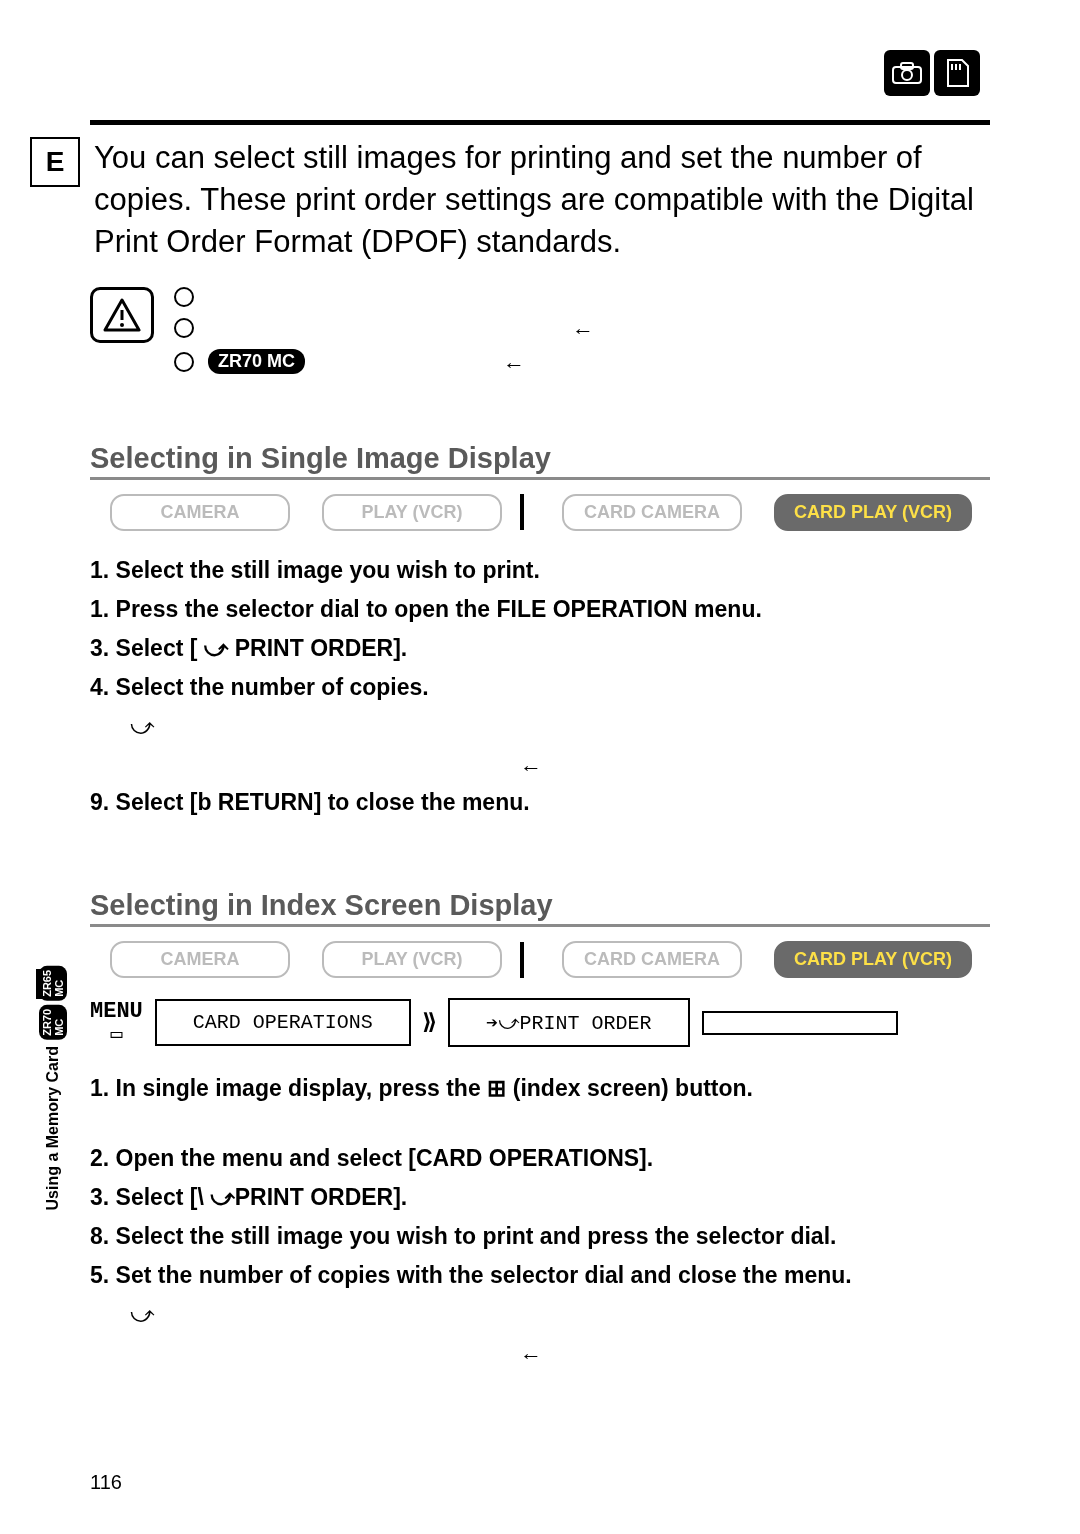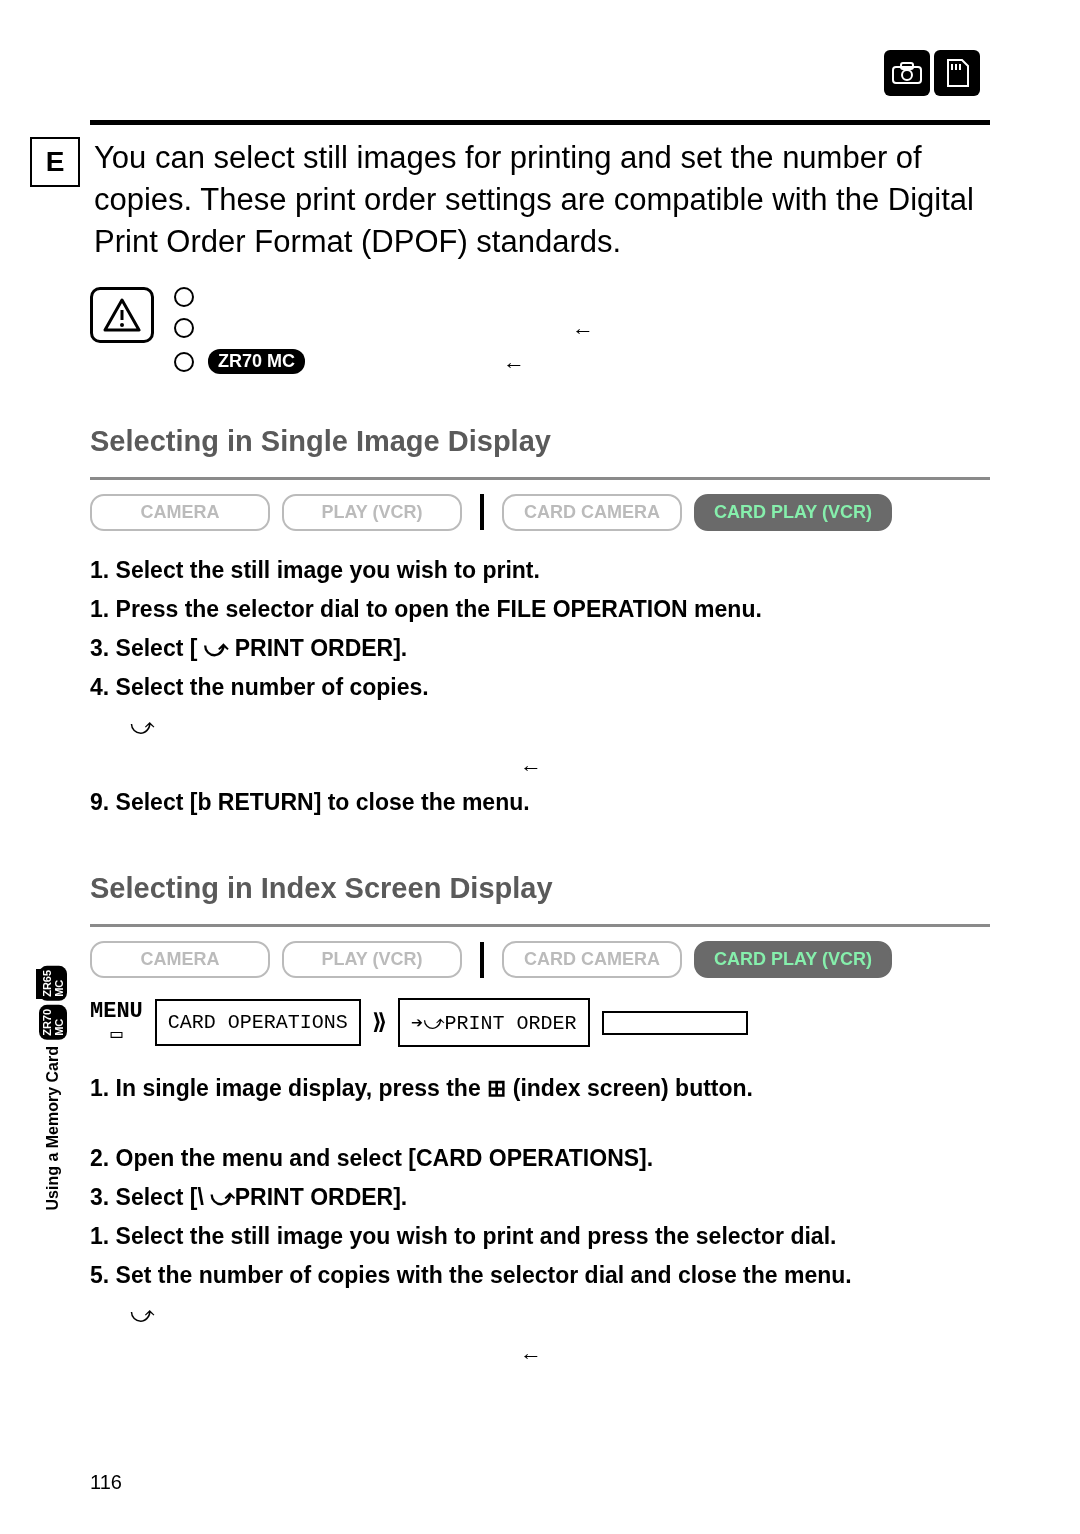--- a/index.html
+++ b/index.html
@@ -87,43 +87,44 @@
   .circ { width:16px; height:16px; border:2px solid #000; border-radius:50%; display:inline-block; }
   .pill {
     background:#000; color:#fff; border-radius:12px; padding:2px 10px; font-size:18px; font-weight:bold;
   }
   .arrow-left { font-size:22px; }
   .section-h {
     font-size: 29px;
     font-weight: bold;
     color: #5a5a5a;
     border-bottom: 3px solid #8a8a8a;
-    padding-bottom: 19px;
-    margin-top: 50px;
+    padding-bottom: 2px;
+    margin-top: 67px;
     margin-bottom: 14px;
   }
   .mode-row {
     display: flex;
     gap: 12px;
     align-items:center;
     margin-bottom: 20px;
   }
   .mode {
     border:2px solid #bbb;
     border-radius:14px;
     padding:6px 18px;
     font-size:18px;
     font-weight:bold;
     color:#bbb;
     text-align:center;
     min-width:140px;
+    margin-left:20px;
   }
   .mode.active {
     background:#6a6a6a;
-    color:#86efac;
+    color:#fde047;
     border-color:#6a6a6a;
     text-align:center;
   }
   .sep-bar { width:4px; height:36px; background:#000; margin:0 6px; }
   .steps {
     font-size: 23px;
     line-height: 1.7;
     font-weight: bold;
   }
   .steps .sub { font-weight:normal; margin-left:40px; display:flex; align-items:center; gap:14px; }
@@ -136,21 +137,21 @@
   }
   .menu-box {
     text-align:center;
     font-weight:bold;
     font-size:22px;
     line-height:1.1;
   }
   .book { font-size:20px; }
   .cell {
     border:2px solid #000;
-    padding:10px 11px;
+    padding:10px 36px;
     font-size:20px;
   }
   .chev { font-size:22px; font-weight:bold; }
   .side-tab {
     position:absolute;
     left:36px;
     top:990px;
     width:34px;
     height:220px;
     display:flex;
@@ -290,21 +291,21 @@
     <div class="chev">⟫</div>
     <div class="cell">➔⤻PRINT ORDER</div>
     <div class="cell" style="min-width:120px;"></div>
   </div>
 
   <div class="steps">
     <div>1. In single image display, press the  ⊞  (index screen) button.</div>
     <div style="height:30px;"></div>
     <div>2. Open the menu and select [CARD OPERATIONS].</div>
     <div>3. Select [\   ⤻PRINT ORDER].</div>
-    <div>1. Select the still image you wish to print and press the selector dial.</div>
+    <div>8. Select the still image you wish to print and press the selector dial.</div>
     <div>5. Set the number of copies with the selector dial and close the menu.</div>
     <div class="sub">
         <span>⤻</span>
       </div>
     <div class="sub" style="margin-left:430px;">
         <span class="arrow-left">←</span>
       </div>
   </div>
 
   <div class="side-black"></div>

